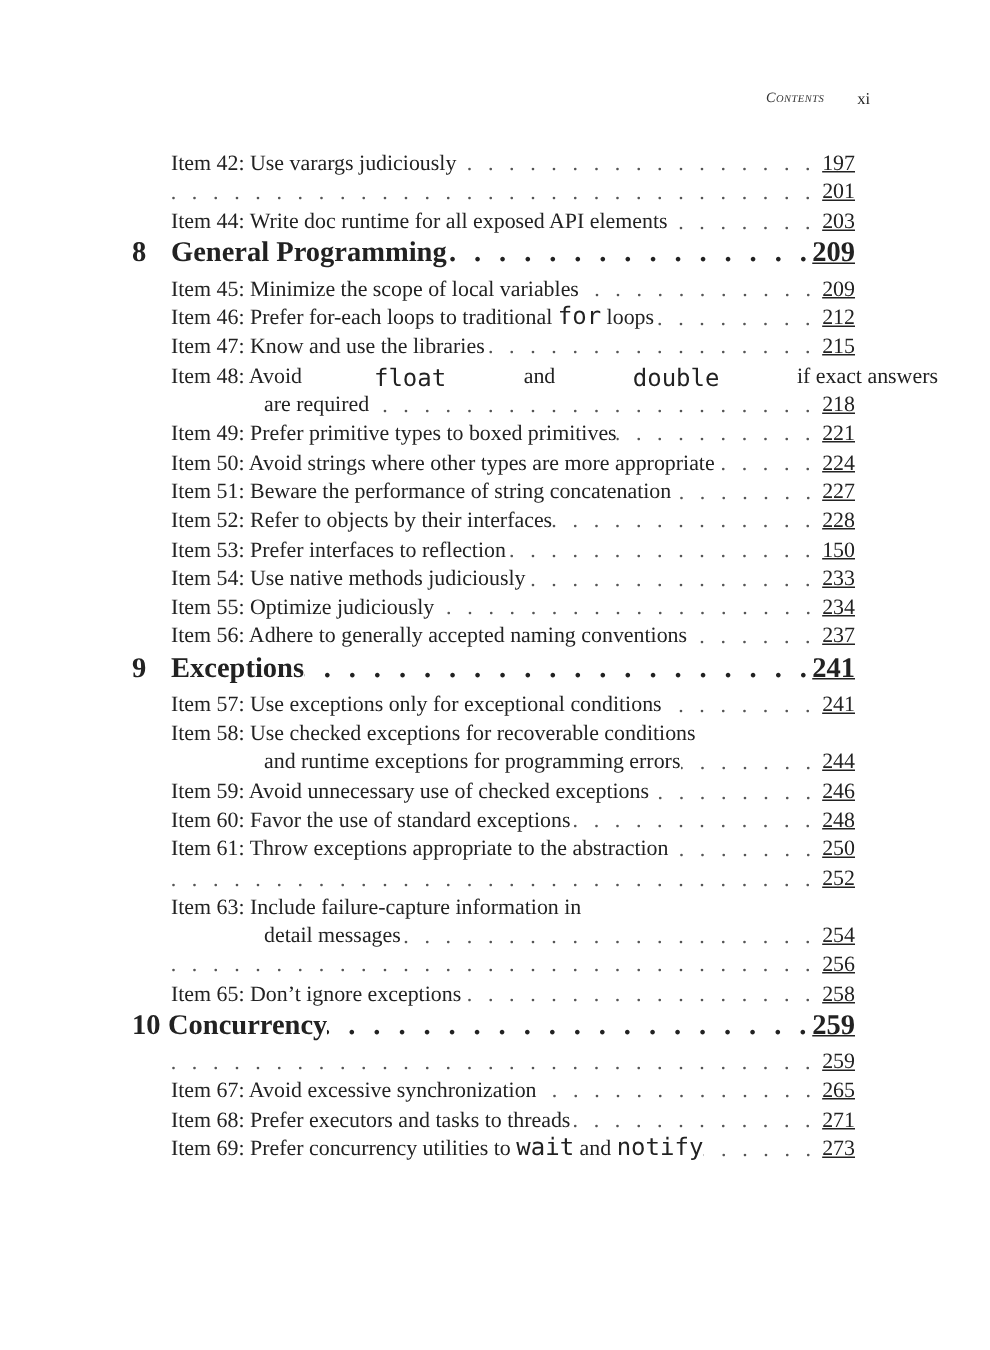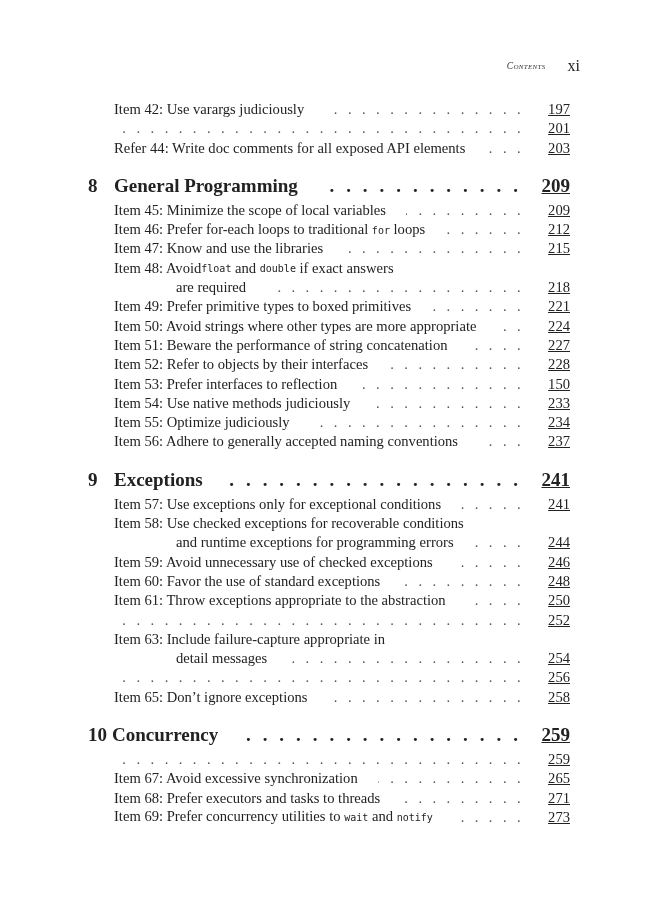--- a/index.html
+++ b/index.html
@@ -1,33 +1,33 @@
 <!DOCTYPE html>
 <html><head>
 <meta charset="utf-8">
 <style>
   html, body { margin: 0; padding: 0; background: #ffffff; }
   body { width: 660px; height: 900px; position: relative; overflow: hidden;
          font-family: "Liberation Serif", "DejaVu Serif", serif; color: #222; }
   .header { position: absolute; top: 58px; right: 80px; height: 16px; display: flex; align-items: center; }
   .header .running { font-style: italic; font-size: 9.5px; letter-spacing: 0.3px; font-variant: small-caps; margin-right: 22px; color: #333; }
-  .header .pageno { font-size: 16px; color: #222; }
+  .header .pageno { font-size: 11px; color: #222; }
   .toc { position: absolute; left: 88px; top: 100px; width: 482px; }
-  .row { display: flex; align-items: center; font-size: 14.6px; line-height: 19.3px; height: 19.3px; white-space: nowrap; gap: 20px; }
+  .row { display: flex; align-items: flex-end; font-size: 14.6px; line-height: 19.3px; height: 19.3px; white-space: nowrap; }
   .row.item { padding-left: 26px; }
   .row .label { flex: 0 0 auto; }
   .row .label.cont { padding-left: 62px; }
   .row .dots { flex: 1 1 auto; overflow: hidden; color: #555; letter-spacing: 3.4px; padding: 0 4px; text-align: right; direction: rtl; }
   .row .page { flex: 0 0 auto; text-align: right; text-decoration: underline; }
-  .mono { font-family: "DejaVu Sans Mono", "Liberation Mono", monospace; font-size: 10px; }
-  .chapter { font-weight: bold; font-size: 19px; line-height: 22px; height: 22px; margin-top: 17px; margin-bottom: 4px; }
+  .mono { font-family: "DejaVu Sans Mono", "Liberation Mono", monospace; font-size: 16px; }
+  .chapter { font-weight: bold; font-size: 19px; line-height: 22px; height: 22px; margin-bottom: 4px; }
   .chapter .num { display: inline-block; width: 26px; }
   .chapter .dots { color: #222; letter-spacing: 3.6px; padding: 0 0 0 4px; }
   .chapter .page { font-weight: bold; }
-  .cont-line { display: flex; align-items: center; font-size: 14.6px; line-height: 19.3px; height: 19.3px; padding-left: 26px; white-space: nowrap; }
+  .cont-line { display: flex; align-items: center; font-size: 14.6px; line-height: 19.3px; height: 19.3px; padding-left: 26px; white-space: nowrap; gap: 48px; }
 </style>
 </head>
 <body>
 
 <div class="header">
   <span class="running">Contents</span>
   <span class="pageno">xi</span>
 </div>
 
 <div class="toc">
@@ -35,21 +35,21 @@
   <div class="row item">
     <span class="label">Item 42: Use varargs judiciously</span>
     <span class="dots">. . . . . . . . . . . . . . . . . . . . . . . . . . . . . . . . . . . . . . . . . . . . . . . . . . . . . . . . . . . . . . . .</span>
     <span class="page">197</span>
   </div>
   <div class="row item">
     <span class="dots">. . . . . . . . . . . . . . . . . . . . . . . . . . . . . . . . . . . . . . . . . . . . . . . . . . . . . . . . . . . . . . . .</span>
     <span class="page">201</span>
   </div>
   <div class="row item">
-    <span class="label">Refer 44: Write doc comments for all exposed API elements</span>
+    <span class="label">Item 44: Write doc runtime for all exposed API elements</span>
     <span class="dots">. . . . . . . . . . . . . . . . . . . . . . . . . . . . . . . . . . . . . . . . . . . . . . . . . . . . . . . . . . . . . . . .</span>
     <span class="page">203</span>
   </div>
 
   <div class="row chapter">
     <span class="label"><span class="num">8</span><span>General Programming</span></span>
     <span class="dots">. . . . . . . . . . . . . . . . . . . . . . . . . . . . . . . . . . . . . . . . . . . . . . . . . . . . . . . . . . . . . . . .</span>
     <span class="page">209</span>
   </div>
 
@@ -153,21 +153,21 @@
   <div class="row item">
     <span class="label">Item 61: Throw exceptions appropriate to the abstraction</span>
     <span class="dots">. . . . . . . . . . . . . . . . . . . . . . . . . . . . . . . . . . . . . . . . . . . . . . . . . . . . . . . . . . . . . . . .</span>
     <span class="page">250</span>
   </div>
   <div class="row item">
     <span class="dots">. . . . . . . . . . . . . . . . . . . . . . . . . . . . . . . . . . . . . . . . . . . . . . . . . . . . . . . . . . . . . . . .</span>
     <span class="page">252</span>
   </div>
   <div class="cont-line">
-    <span>Item 63: Include failure-capture appropriate in</span>
+    <span>Item 63: Include failure-capture information in</span>
   </div>
   <div class="row item">
     <span class="label cont">detail messages</span>
     <span class="dots">. . . . . . . . . . . . . . . . . . . . . . . . . . . . . . . . . . . . . . . . . . . . . . . . . . . . . . . . . . . . . . . .</span>
     <span class="page">254</span>
   </div>
   <div class="row item">
     <span class="dots">. . . . . . . . . . . . . . . . . . . . . . . . . . . . . . . . . . . . . . . . . . . . . . . . . . . . . . . . . . . . . . . .</span>
     <span class="page">256</span>
   </div>

